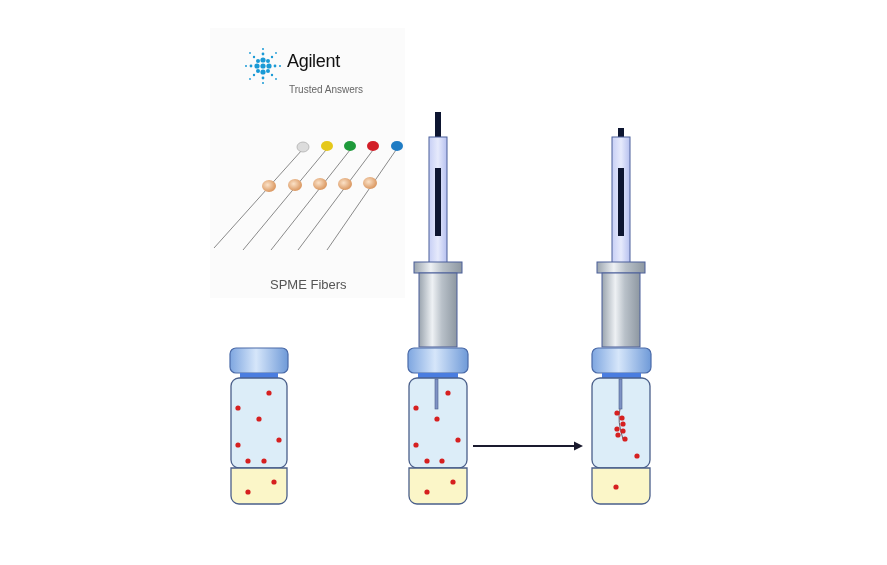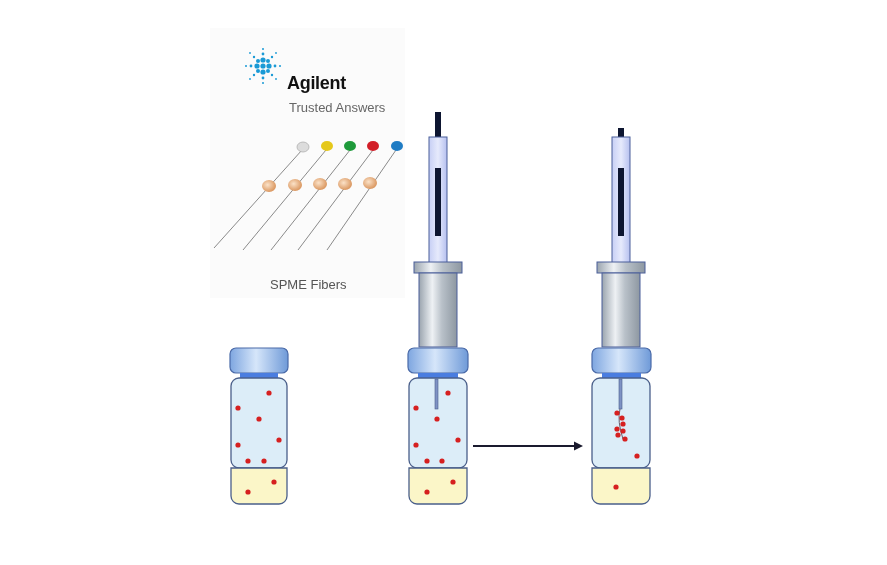--- a/index.html
+++ b/index.html
@@ -1,19 +1,19 @@
 <!DOCTYPE html>
 <html><head>
   <meta charset="utf-8">
   <style>
     html, body { margin: 0; padding: 0; background: #ffffff; }
     body { width: 887px; height: 565px; position: relative; overflow: hidden; font-family: "Liberation Sans", sans-serif; }
     .panel-left { position: absolute; left: 210px; top: 28px; width: 195px; height: 270px; background: #fbfbfb; }
-    .logo-text { position: absolute; left: 287px; top: 73px; font-size: 18px; font-weight: bold; color: #111; letter-spacing: -0.3px; }
-    .logo-tag { position: absolute; left: 289px; top: 100px; font-size: 13px; color: #666; }
+    .logo-text { position: absolute; left: 287px; top: 51px; font-size: 18px; font-weight: normal; color: #111; letter-spacing: -0.3px; }
+    .logo-tag { position: absolute; left: 289px; top: 84px; font-size: 10px; color: #666; }
     .fibers-label { position: absolute; left: 270px; top: 262px; font-size: 13px; color: #555; margin-top: 15px; }
     svg.scene { position: absolute; left: 0; top: 0; }
   </style>
 </head>
 <body>
 
 <div class="panel-left"></div>
 
 <svg class="scene" width="887" height="565" viewBox="0 0 887 565" xmlns="http://www.w3.org/2000/svg">
   <defs>

